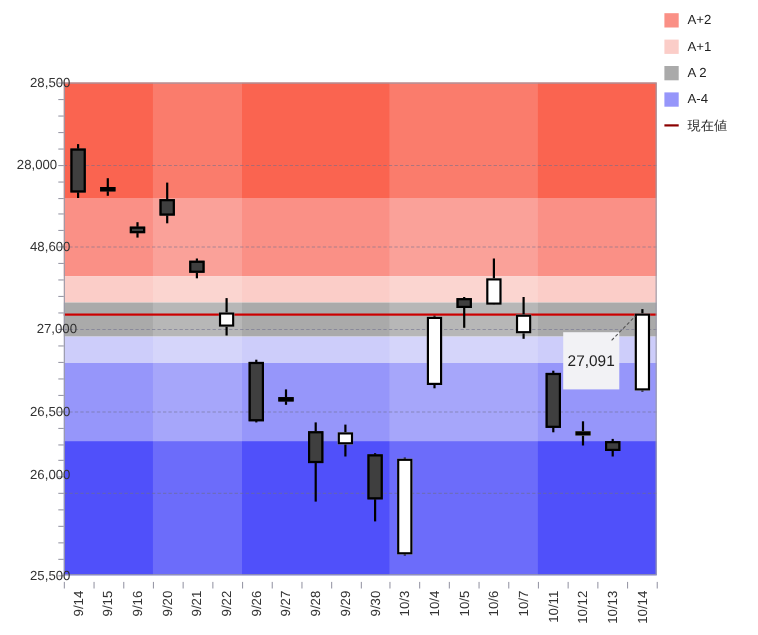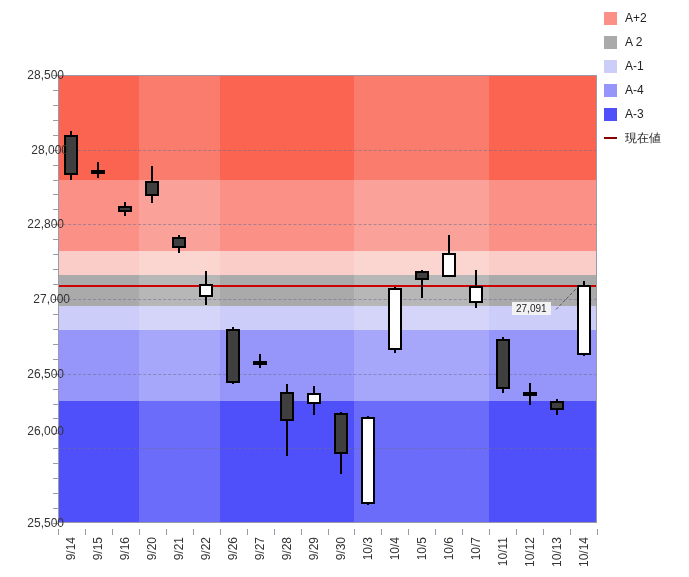--- a/index.html
+++ b/index.html
@@ -30,22 +30,22 @@
   .body.up{background:#ffffff;}
   .body.down{background:#3f3f3f;}
   .curline{position:absolute;left:0;width:100%;height:0;border-top:2px solid #cc0000;}
   .legend{position:absolute;left:604px;top:6px;width:85px;}
   .legend-row{display:flex;align-items:center;height:24px;}
   .legend-sw{width:13px;height:13px;margin-right:8px;flex:none;}
   .legend-line{width:13px;height:0;border-top:2px solid #8b0000;margin-right:8px;flex:none;}
   .legend-label{font-size:12px;color:#222;white-space:nowrap;}
   .callout{position:absolute;background:#f0f0f0;border:1px solid #9a9aa8;
     font-size:13px;color:#222;padding:3px 7px;white-space:nowrap;}
-  .valuetag{position:absolute;background:#f2f2f5;font-size:10px;color:#222;
-    padding:1px 4px;white-space:nowrap;}
+  .valuetag{position:absolute;background:#f2f2f5;font-size:14px;color:#222;
+    padding:18px 4px;white-space:nowrap;}
   .leader{position:absolute;}
 </style>
 </head>
 <body>
 
 <div id="chart-root">
 
   <div class="plot" id="plot-area">
       <div class="band" style="top: 0px; height: 104.533px; background: rgb(250, 100, 80);"></div>
       <div class="band" style="top: 104.533px; height: 71.68px; background: rgb(250, 144, 134);"></div>
@@ -170,22 +170,22 @@
       <div class="minortick" style="left: 53px; top: 194.467px;"></div>
       <div class="minortick" style="left: 53px; top: 179.533px;"></div>
       <div class="minortick" style="left: 53px; top: 164.6px;"></div>
       <div class="minortick" style="left: 53px; top: 149.667px;"></div>
       <div class="minortick" style="left: 53px; top: 134.733px;"></div>
       <div class="minortick" style="left: 53px; top: 119.8px;"></div>
       <div class="minortick" style="left: 53px; top: 104.867px;"></div>
       <div class="minortick" style="left: 53px; top: 89.9333px;"></div>
       <div class="minortick" style="left: 53px; top: 75px;"></div>
       <div class="ytick-label" style="top: 75px; right: 10px;">28,500</div>
-      <div class="ytick-label" style="top: 149.667px; right: 6px;">28,000</div>
-      <div class="ytick-label" style="top: 224.333px; right: 10px;">22,800</div>
+      <div class="ytick-label" style="top: 149.667px; right: 22px;">28,000</div>
+      <div class="ytick-label" style="top: 224.333px; right: 10px;">48,600</div>
       <div class="ytick-label" style="top: 299px; right: 4px;">27,000</div>
       <div class="ytick-label" style="top: 373.667px; right: 10px;">26,500</div>
       <div class="ytick-label" style="top: 431px; right: 10px;">26,000</div>
       <div class="ytick-label" style="top: 523px; right: 10px;">25,500</div>
     </div>
   <div class="xlabels" id="xlabels">
       <div class="xtick" style="left: 0px;"></div>
       <div class="xtick" style="left: 26.95px;"></div>
       <div class="xtick" style="left: 53.9px;"></div>
       <div class="xtick" style="left: 80.85px;"></div>
@@ -227,34 +227,30 @@
       <div class="xtick-label" style="left: 491.575px; top: 8px;">10/13</div>
       <div class="xtick-label" style="left: 518.525px; top: 8px;">10/14</div>
     </div>
 
   <div class="legend" id="legend">
       <div class="legend-row">
         <div class="legend-sw" style="background: rgb(250, 144, 134);"></div>
         <div class="legend-label">A+2</div>
       </div>
       <div class="legend-row">
+        <div class="legend-sw" style="background: rgb(251, 205, 200);"></div>
+        <div class="legend-label">A+1</div>
+      </div>
+      <div class="legend-row">
         <div class="legend-sw" style="background: rgb(170, 170, 170);"></div>
         <div class="legend-label">A 2</div>
       </div>
       <div class="legend-row">
-        <div class="legend-sw" style="background: rgb(205, 205, 250);"></div>
-        <div class="legend-label">A-1</div>
-      </div>
-      <div class="legend-row">
         <div class="legend-sw" style="background: rgb(150, 150, 250);"></div>
         <div class="legend-label">A-4</div>
-      </div>
-      <div class="legend-row">
-        <div class="legend-sw" style="background: rgb(80, 80, 250);"></div>
-        <div class="legend-label">A-3</div>
       </div>
       <div class="legend-row">
         <div class="legend-line" style="border-top-color: rgb(139, 0, 0);"></div>
         <div class="legend-label">現在値</div>
       </div>
     </div>
 
   <div class="valuetag" id="tag-current" style="left: 512px; top: 302.411px;">27,091</div>
 
 <svg class="leader" width="689" height="577" style="left: 0px; top: 0px; position: absolute; pointer-events: none;">

